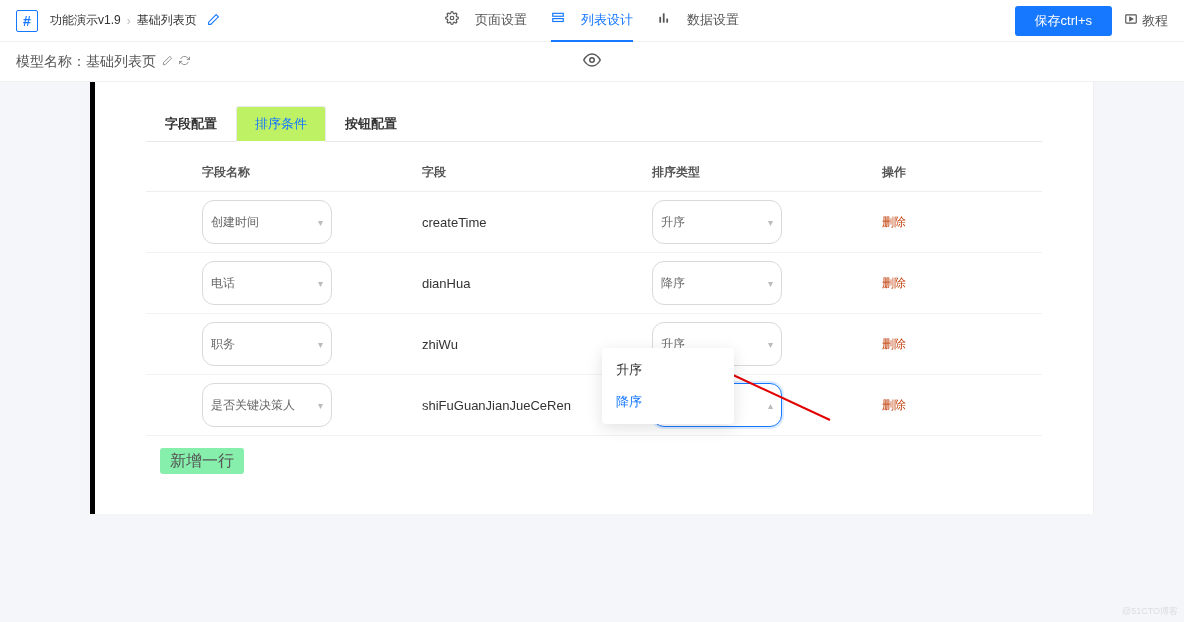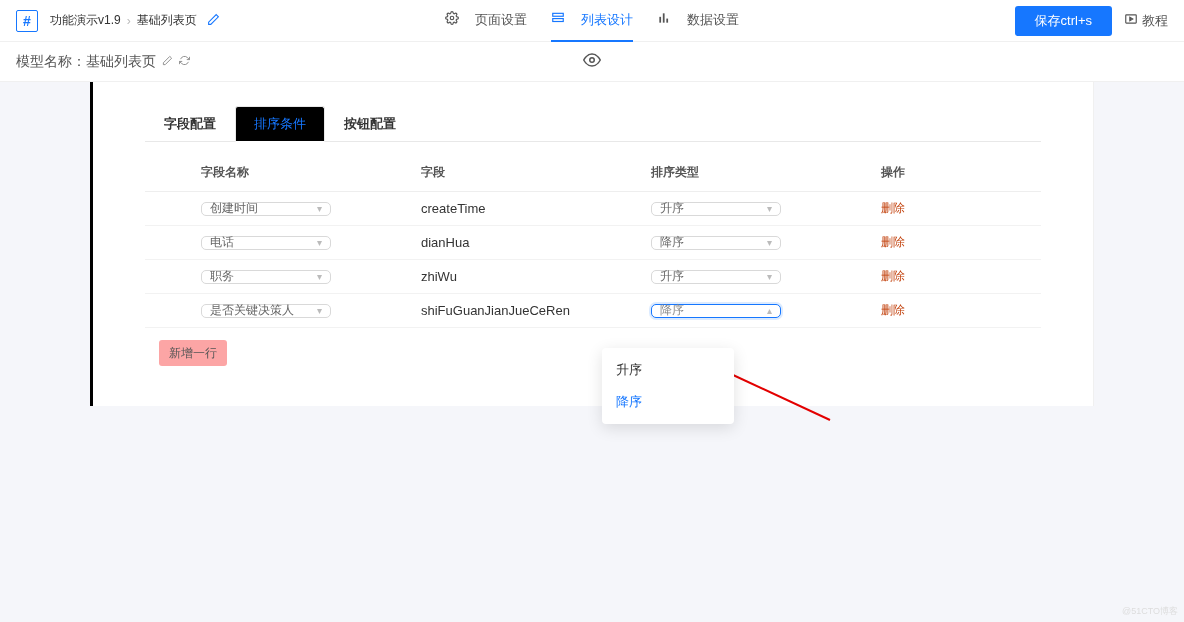--- a/index.html
+++ b/index.html
@@ -13,36 +13,36 @@
   .ctab { display: flex; align-items: center; gap: 16px; font-size: 13px; color: #555; border-bottom: 2px solid transparent; cursor: pointer; }
   .ctab.active { color: #1677ff; border-bottom-color: #1677ff; }
   .top-right { margin-left: auto; display: flex; align-items: center; gap: 12px; }
   .btn-primary { background: #1677ff; color: #fff; border: none; height: 30px; padding: 0 20px; border-radius: 3px; font-size: 13px; cursor: pointer; }
   .tutorial { display: flex; align-items: center; gap: 4px; color: #555; font-size: 13px; cursor: pointer; }
   .subbar { background: #fff; height: 40px; display: flex; align-items: center; padding: 0 16px; border-bottom: 1px solid #f0f0f0; position: relative; }
   .subbar .eye { position: absolute; left: 50%; transform: translateX(-50%); color: #555; }
   .model-label { font-size: 14px; color: #555; }
   .mini-icon { margin-left: 6px; color: #888; }
   .content-wrap { display: flex; justify-content: center; padding-top: 0; }
-  .panel { width: 1004px; background: #fff; padding: 24px 0 40px 0; border-left: 3px solid #000000; border-right: 1px solid #f0f0f0; }
+  .panel { width: 1004px; background: #fff; padding: 24px 0 40px 0; border-left: 5px solid #000000; border-right: 1px solid #f0f0f0; }
   .inner { width: 896px; margin: 0 auto; }
   .tabs { display: flex; border-bottom: 1px solid #e8e8e8; margin-bottom: 12px; }
   .tab { padding: 8px 18px; font-size: 13px; font-weight: 600; color: #333; cursor: pointer; border: 1px solid transparent; border-bottom: none; }
-  .tab.active { color: #1677ff; border: 1px solid #e8e8e8; border-bottom: 1px solid #fff; margin-bottom: -1px; background: #000000; border-radius: 3px 3px 0 0; font-weight: 500; }
+  .tab.active { color: #1677ff; border: 1px solid #e8e8e8; border-bottom: 1px solid #fff; margin-bottom: -1px; background: #bef264; border-radius: 3px 3px 0 0; font-weight: 500; }
   .thead { display: flex; padding: 10px 14px; border-bottom: 1px solid #eee; font-size: 12px; font-weight: 600; color: #555; }
   .col1 { width: 220px; margin-left: 42px; }
   .col2 { width: 230px; }
   .col3 { width: 230px; }
   .col4 { flex: 1; }
   .trow { display: flex; align-items: center; padding: 8px 14px; border-bottom: 1px solid #f2f2f2; font-size: 13px; }
-  .select { width: 130px; height: 14px; border: 1px solid #d9d9d9; border-radius: 5px; display: flex; align-items: center; justify-content: space-between; padding: 0 8px; color: #666; font-size: 12px; background: #fff; cursor: pointer; }
+  .select { width: 130px; height: 44px; border: 1px solid #d9d9d9; border-radius: 12px; display: flex; align-items: center; justify-content: space-between; padding: 0 8px; color: #666; font-size: 12px; background: #fff; cursor: pointer; }
   .select.open { border-color: #1677ff; box-shadow: 0 0 0 2px rgba(22,119,255,0.15); color: #888; }
   .chev { color: #bbb; font-size: 10px; }
   .link { color: #c2410c; font-size: 12px; cursor: pointer; }
-  .addrow-btn { margin-top: 12px; margin-left: 14px; background: #fca5a5; border: none; height: 26px; padding: 0 10px; font-size: 12px; color: #555; border-radius: 3px; cursor: pointer; display: inline-block; }
+  .addrow-btn { margin-top: 12px; margin-left: 14px; background: #86efac; border: none; height: 26px; padding: 0 10px; font-size: 16px; color: #555; border-radius: 3px; cursor: pointer; display: inline-block; }
   .dropdown { position: absolute; width: 132px; background: #fff; border-radius: 4px; box-shadow: 0 4px 16px rgba(0,0,0,0.12); padding: 6px 0; z-index: 10; }
   .dropdown .opt { padding: 7px 14px; font-size: 13px; cursor: pointer; }
   .dropdown .opt.sel { color: #1677ff; }
   .arrow { position: absolute; z-index: 5; }
   .watermark { position: absolute; right: 6px; bottom: 4px; font-size: 9px; color: #ddd; }
 </style>
 </head>
 <body>
 
 <div class="topbar">

